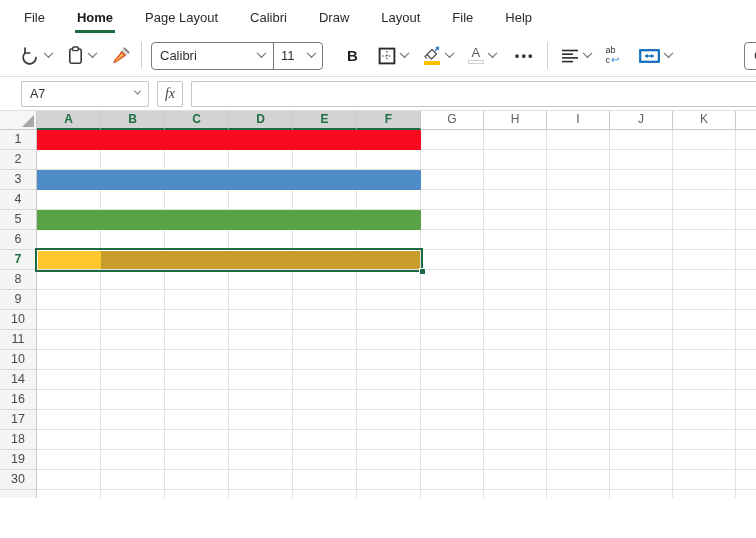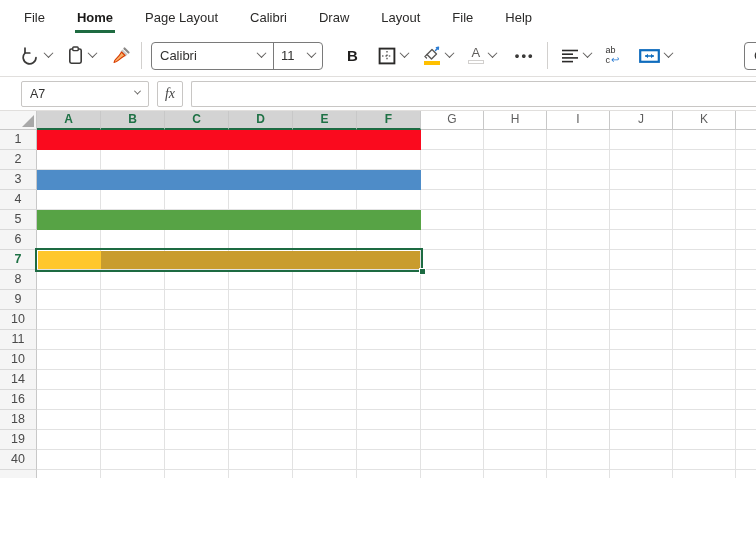--- a/index.html
+++ b/index.html
@@ -440,20 +440,35 @@
         <div class="cell" style="width: 64px;"></div>
         <div class="cell" style="width: 64px;"></div>
         <div class="cell" style="width: 63px;"></div>
         <div class="cell" style="width: 63px;"></div>
         <div class="cell" style="width: 63px;"></div>
         <div class="cell" style="width: 63px;"></div>
         <div class="cell" style="width: 63px;"></div>
         <div class="cell partial"></div>
       </div>
       <div class="grow">
+        <div class="row-h">17</div>
+        <div class="cell" style="width: 64px;"></div>
+        <div class="cell" style="width: 64px;"></div>
+        <div class="cell" style="width: 64px;"></div>
+        <div class="cell" style="width: 64px;"></div>
+        <div class="cell" style="width: 64px;"></div>
+        <div class="cell" style="width: 64px;"></div>
+        <div class="cell" style="width: 63px;"></div>
+        <div class="cell" style="width: 63px;"></div>
+        <div class="cell" style="width: 63px;"></div>
+        <div class="cell" style="width: 63px;"></div>
+        <div class="cell" style="width: 63px;"></div>
+        <div class="cell partial"></div>
+      </div>
+      <div class="grow">
         <div class="row-h">18</div>
         <div class="cell" style="width: 64px;"></div>
         <div class="cell" style="width: 64px;"></div>
         <div class="cell" style="width: 64px;"></div>
         <div class="cell" style="width: 64px;"></div>
         <div class="cell" style="width: 64px;"></div>
         <div class="cell" style="width: 64px;"></div>
         <div class="cell" style="width: 63px;"></div>
         <div class="cell" style="width: 63px;"></div>
         <div class="cell" style="width: 63px;"></div>
@@ -470,21 +485,21 @@
         <div class="cell" style="width: 64px;"></div>
         <div class="cell" style="width: 64px;"></div>
         <div class="cell" style="width: 63px;"></div>
         <div class="cell" style="width: 63px;"></div>
         <div class="cell" style="width: 63px;"></div>
         <div class="cell" style="width: 63px;"></div>
         <div class="cell" style="width: 63px;"></div>
         <div class="cell partial"></div>
       </div>
       <div class="grow">
-        <div class="row-h">40</div>
+        <div class="row-h">30</div>
         <div class="cell" style="width: 64px;"></div>
         <div class="cell" style="width: 64px;"></div>
         <div class="cell" style="width: 64px;"></div>
         <div class="cell" style="width: 64px;"></div>
         <div class="cell" style="width: 64px;"></div>
         <div class="cell" style="width: 64px;"></div>
         <div class="cell" style="width: 63px;"></div>
         <div class="cell" style="width: 63px;"></div>
         <div class="cell" style="width: 63px;"></div>
         <div class="cell" style="width: 63px;"></div>

